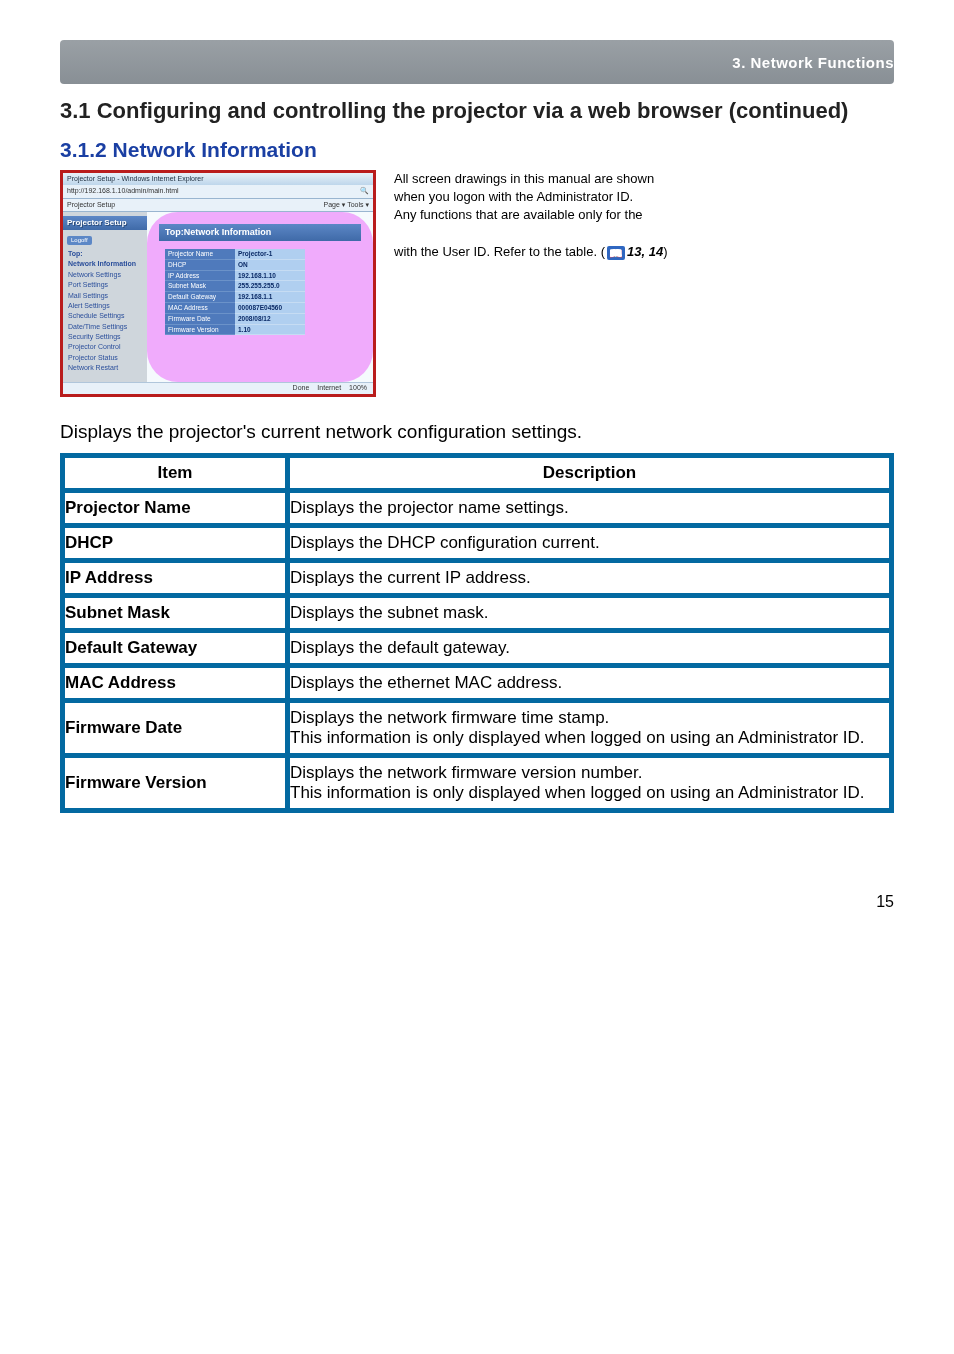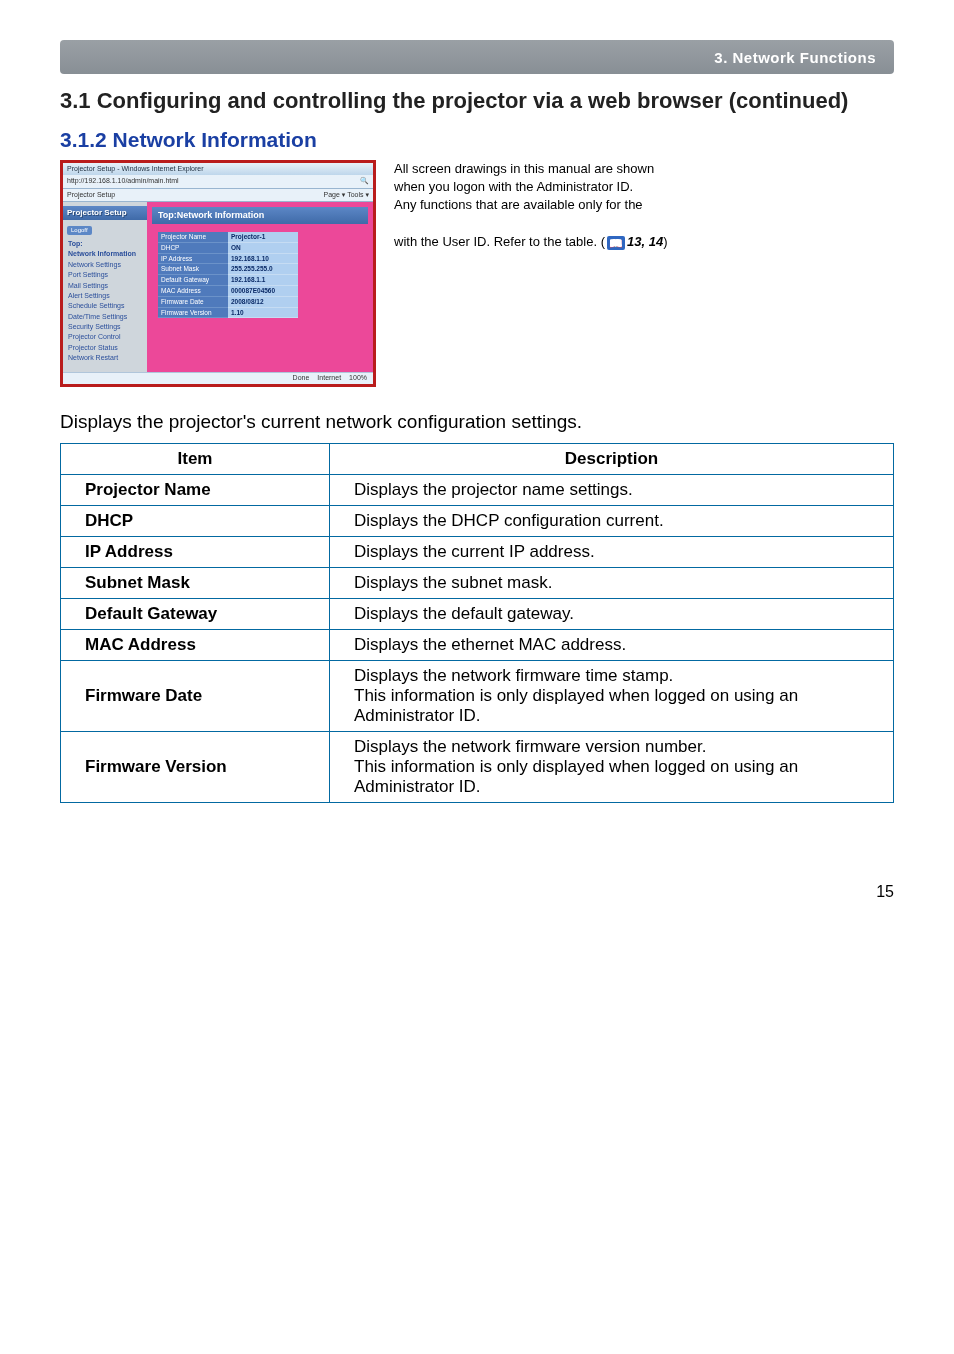--- a/index.html
+++ b/index.html
@@ -5,27 +5,26 @@
   body {
     margin: 0;
     font-family: Arial, Helvetica, sans-serif;
     background: #ffffff;
     width: 954px;
   }
   .page {
     padding: 20px 60px 40px 60px;
   }
   .header-bar {
-    height: 34px;
+    height: 44px;
     background: linear-gradient(to bottom, #9aa0a5, #888f95);
     border-radius: 4px;
     display: flex;
     align-items: center;
     justify-content: flex-end;
-    padding-right: 18px;
     margin: 20px 0 14px 0;
   }
   .header-bar span {
     color: #fff;
     font-size: 15px;
     font-weight: bold;
     letter-spacing: 0.5px;
   }
   .cont-title {
     font-family: Arial, sans-serif;
@@ -98,22 +97,23 @@
   .ss-side .nav {
     color: #2b4f9b;
     font-size: 7px;
     padding: 1px 5px;
   }
   .ss-side .nav.active {
     font-weight: bold;
   }
   .ss-main {
     flex: 1;
-    background: #ec4899;
-    padding: 5px;
+    background: #f0abfc;
+    padding: 12px;
+    border-radius: 31px;
   }
   .ss-main .bar {
     background: linear-gradient(#5c87c6, #3f6aa8);
     color: #fff;
     font-weight: bold;
     font-size: 9px;
     padding: 3px 6px;
   }
   .ss-table {
     margin: 8px 6px;
@@ -165,22 +165,22 @@
   .body-text {
     font-size: 19px;
     margin: 8px 0 10px 0;
   }
   .info-table {
     width: 100%;
     border-collapse: collapse;
     font-size: 17px;
   }
   .info-table th, .info-table td {
-    border: 1px solid #0369a1;
-    padding: 5px 24px;
+    border: 5px solid #0369a1;
+    padding: 5px 0;
     text-align: left;
     vertical-align: middle;
   }
   .info-table th {
     text-align: center;
     font-weight: bold;
   }
   .info-table td.key {
     font-weight: bold;
     width: 220px;

